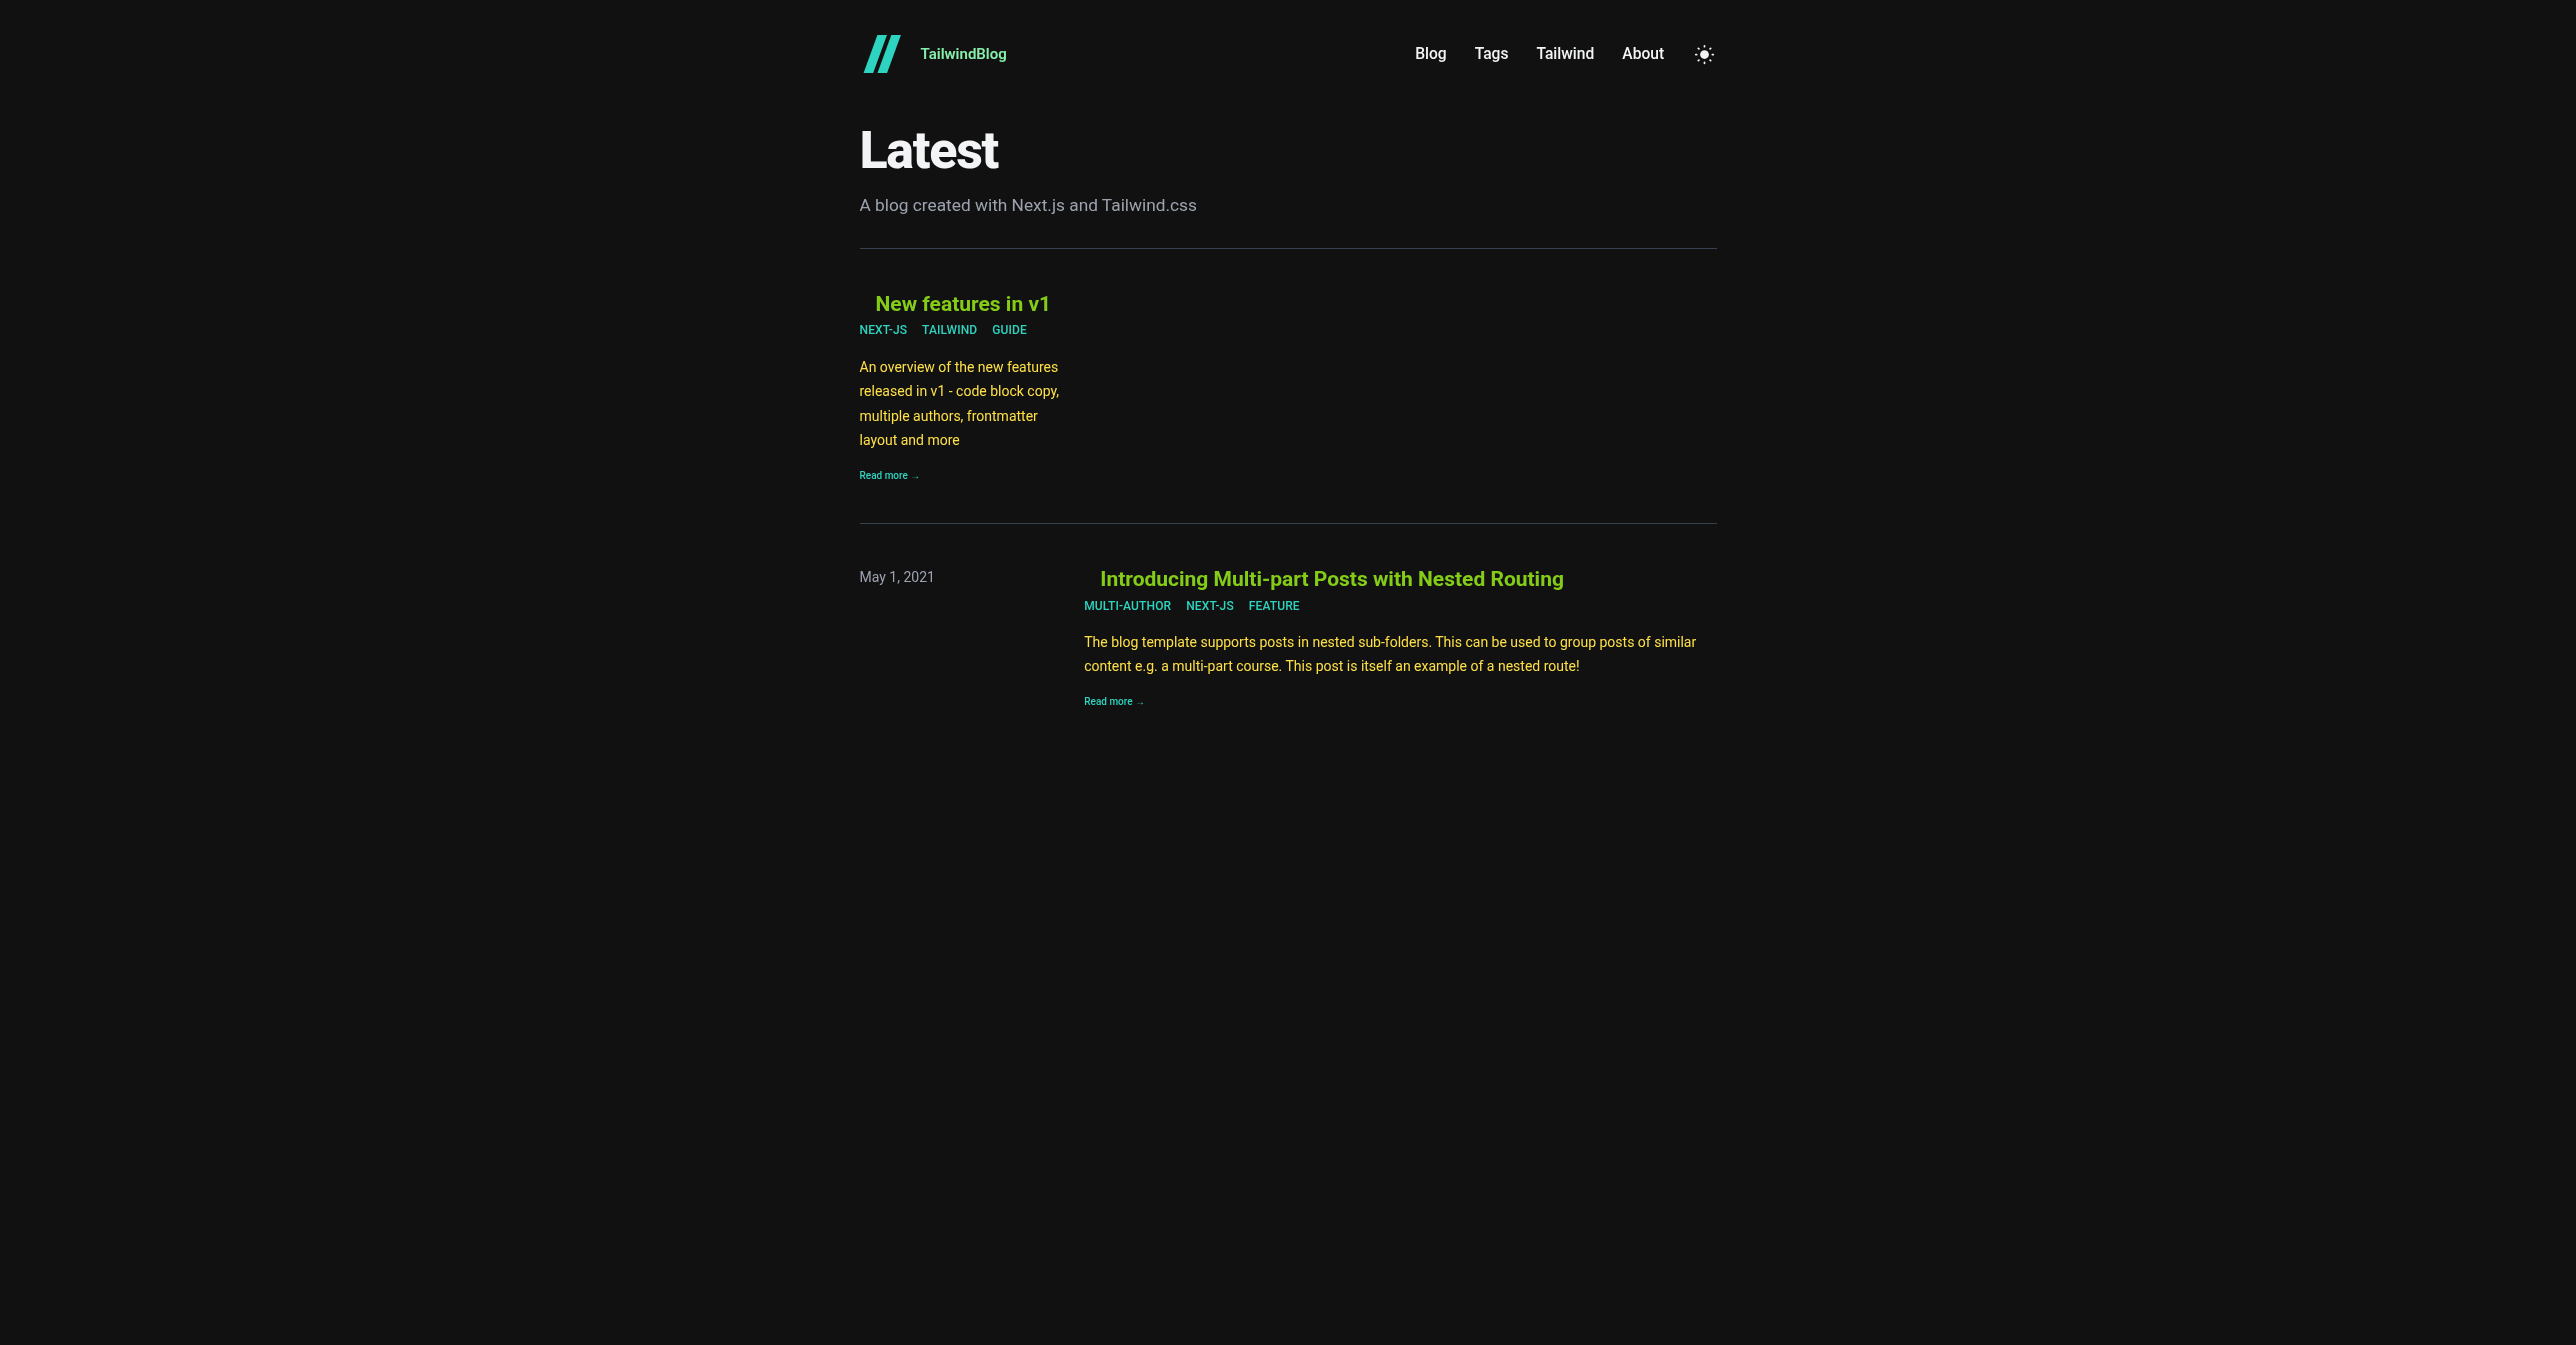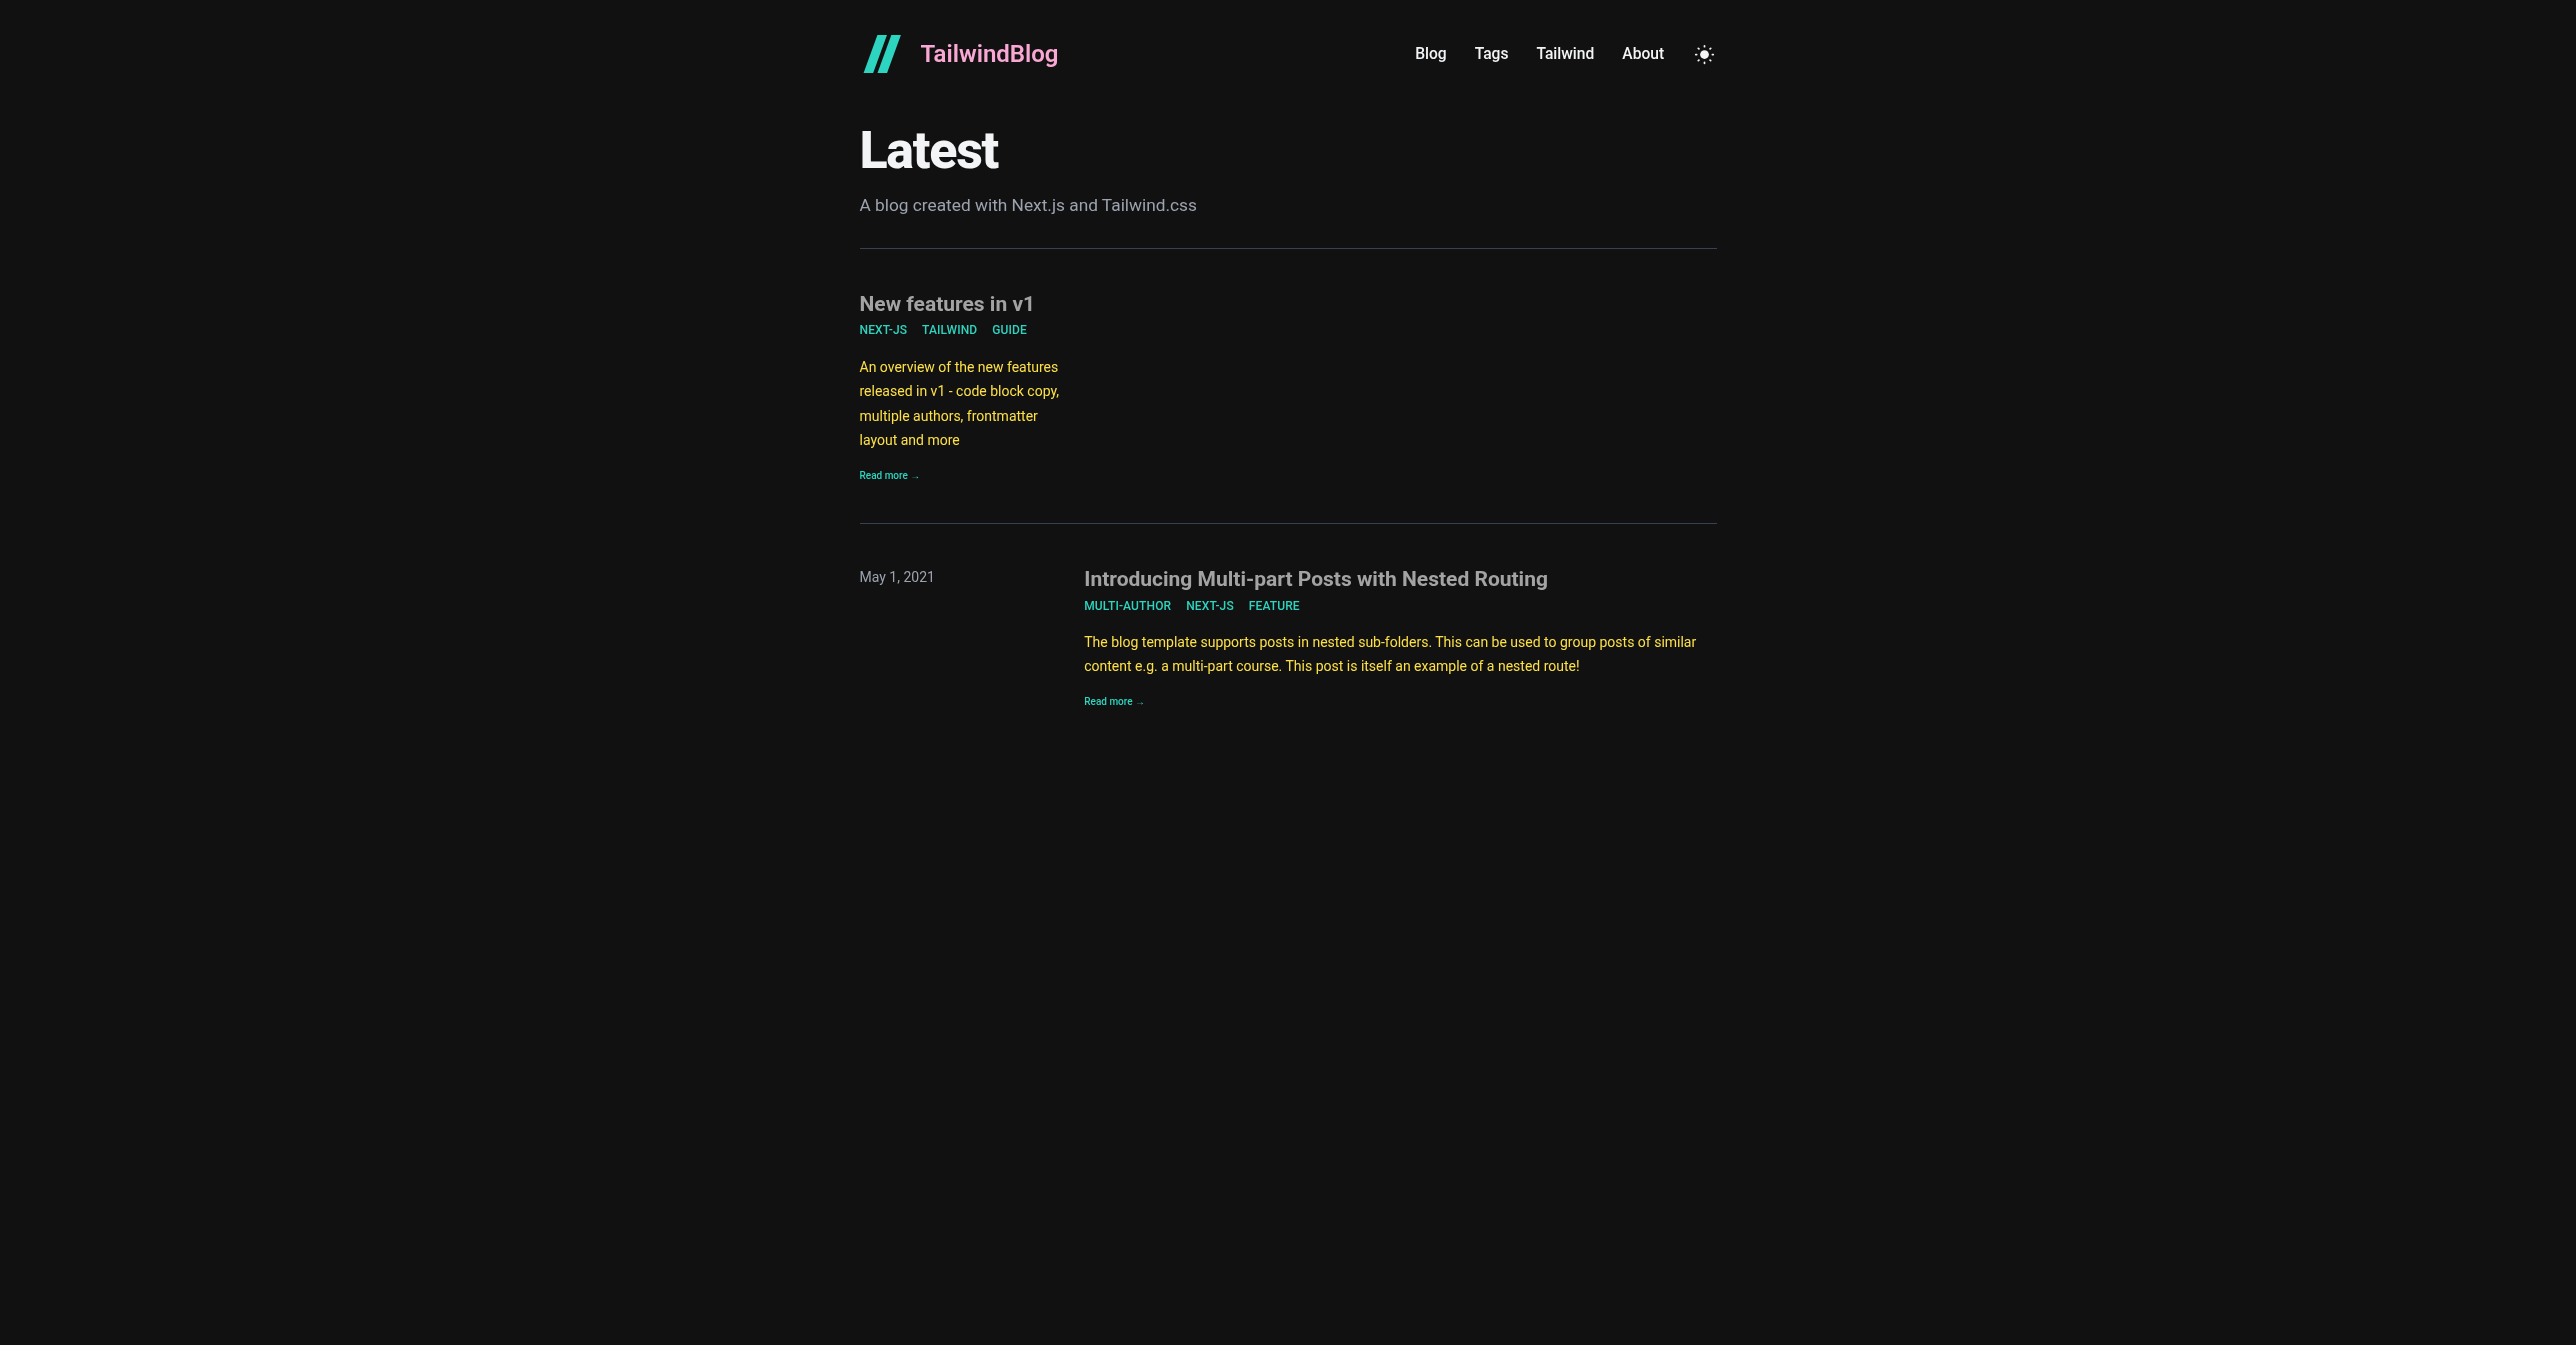--- a/index.html
+++ b/index.html
@@ -31,22 +31,22 @@
       text-decoration: none;
       cursor: pointer;
     }
     .logo-mark {
       width: 47px;
       height: 38px;
       display: flex;
       align-items: center;
     }
     .logo-title {
-      color: #f9a8d4;
-      font-size: 24px;
+      color: #86efac;
+      font-size: 15px;
       font-weight: 600;
     }
     nav {
       display: flex;
       align-items: center;
       gap: 28px;
     }
     .nav-link {
       color: #f3f4f6;
       font-size: 15.6px;
@@ -97,23 +97,24 @@
     }
     .post-date {
       color: #9ca3af;
       font-size: 14px;
       line-height: 1.5;
       padding-top: 1.7px;
     }
     .post-title {
       font-size: 21px;
       font-weight: 700;
-      color: #a3a3a3;
+      color: #84cc16;
       line-height: 1.35;
       cursor: pointer;
+      margin-left: 16px;
     }
     .post-tags {
       display: flex;
       flex-wrap: wrap;
       gap: 15px;
       margin-top: 5.2px;
     }
     .tag {
       color: #2dd4bf;
       text-transform: uppercase;

